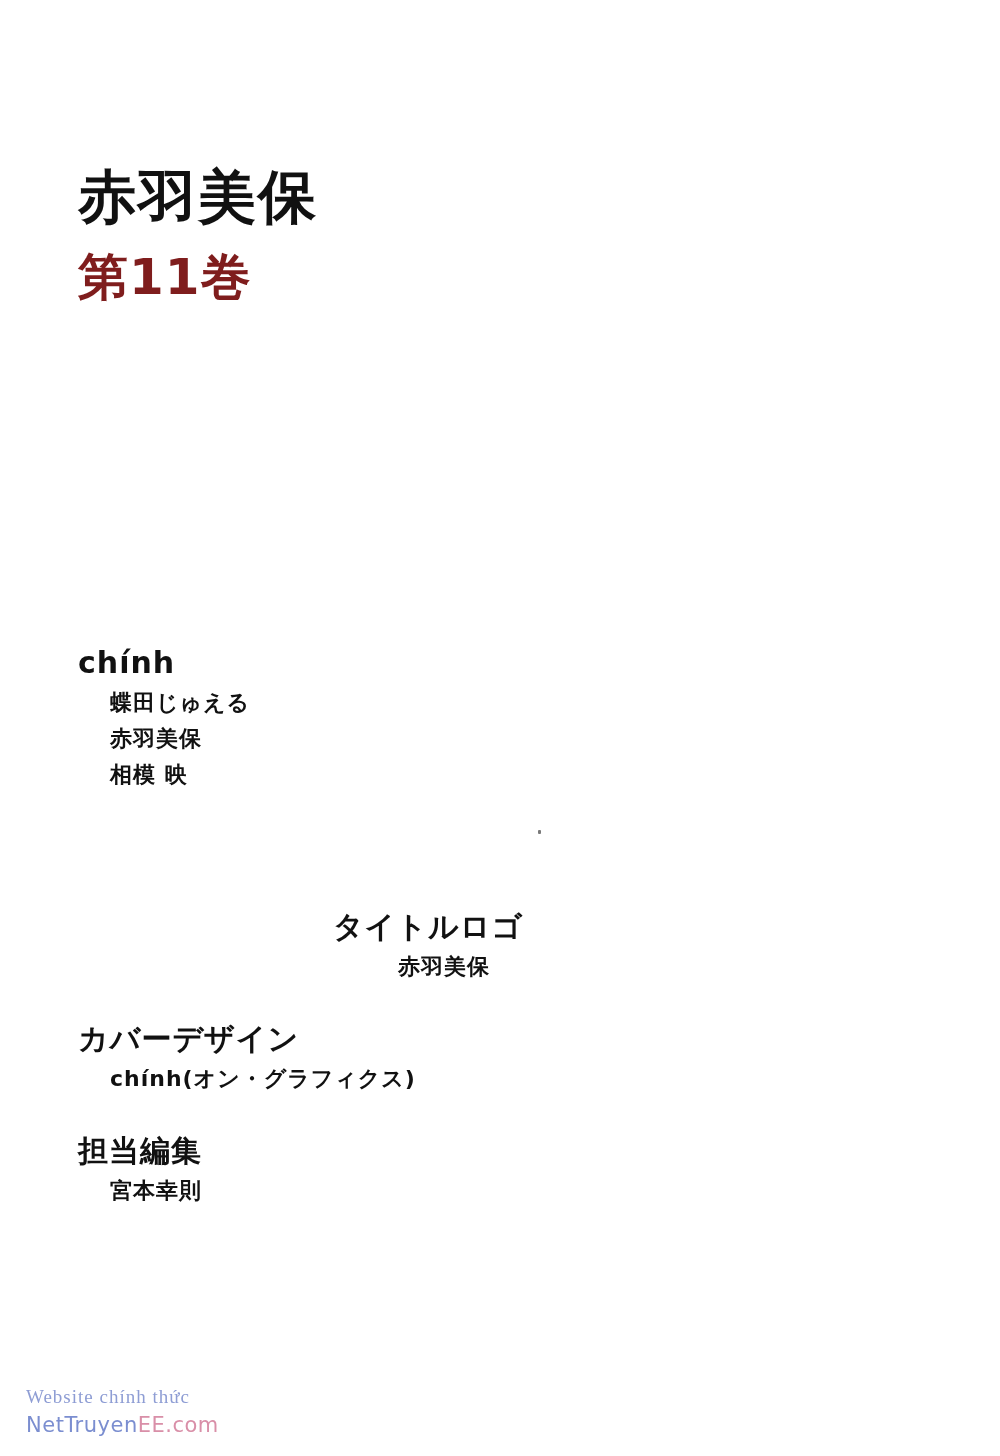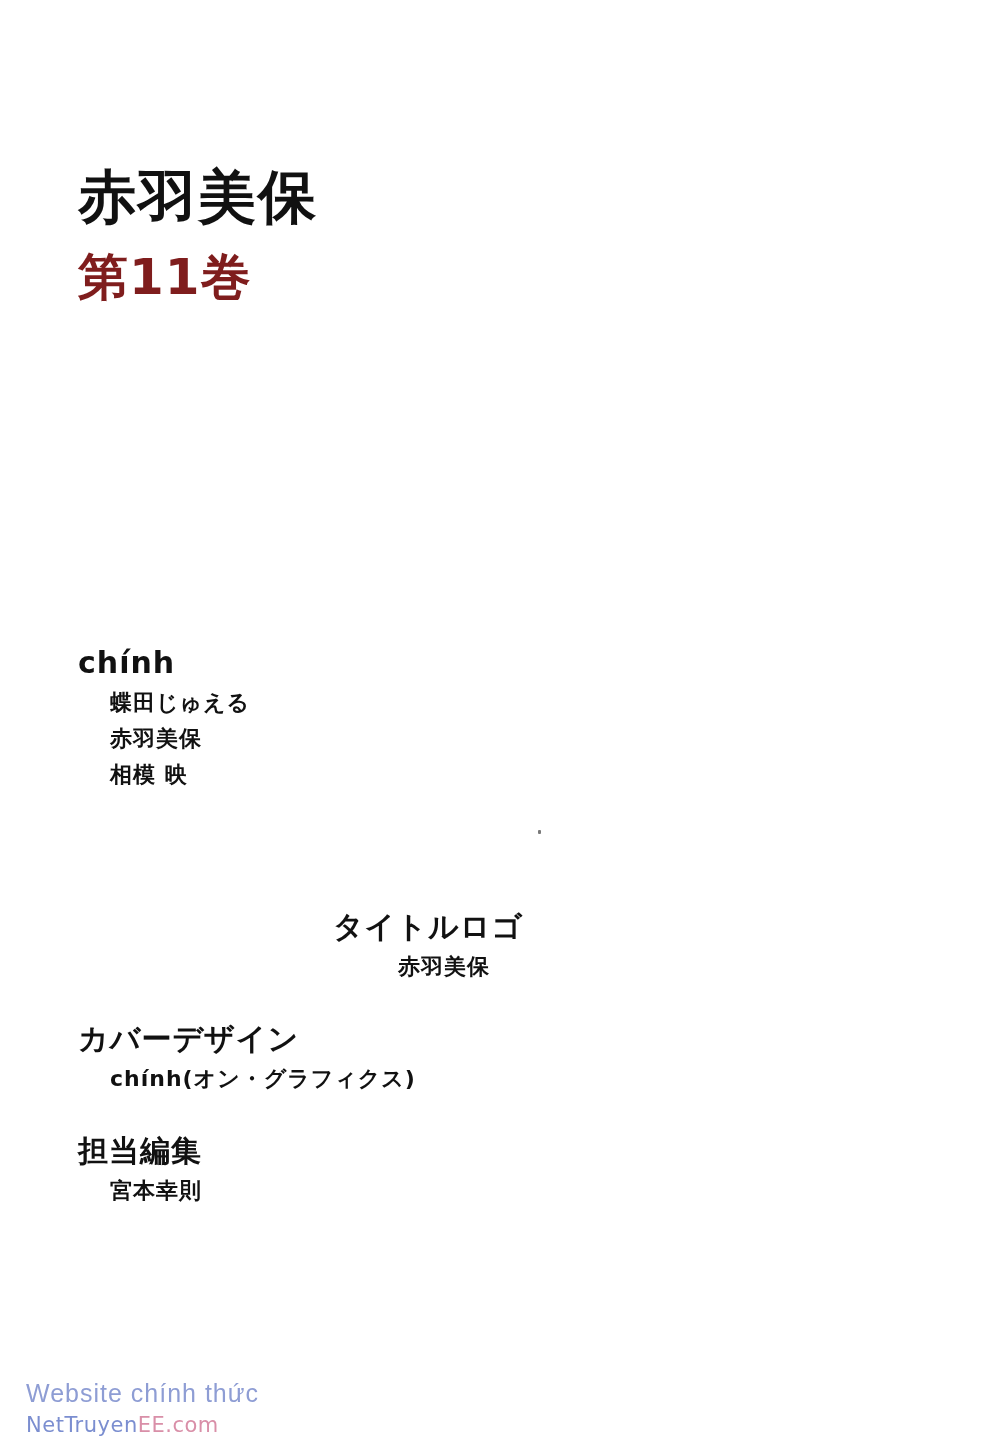--- a/index.html
+++ b/index.html
@@ -99,22 +99,22 @@
     border-radius: 1px;
   }
 
   
   .watermark {
     position: absolute;
     left: 26px;
     bottom: 16px;
   }
   .wm-line1 {
-    font-family: Liberation Sans, sans-serif;
-    font-size: 25px;
+    font-family: Liberation Serif, serif;
+    font-size: 19px;
     letter-spacing: 1px;
     color: #8e9dd4;
     line-height: 1.4;
   }
   .wm-line2 {
     font-family: "DejaVu Sans", sans-serif;
     font-size: 21px;
     letter-spacing: 0.5px;
     line-height: 1.4;
   }

